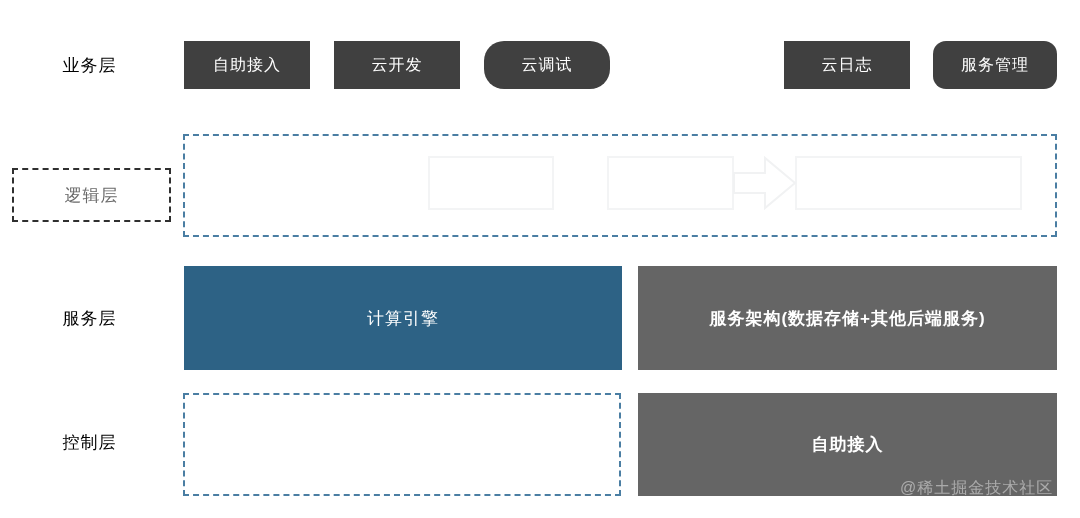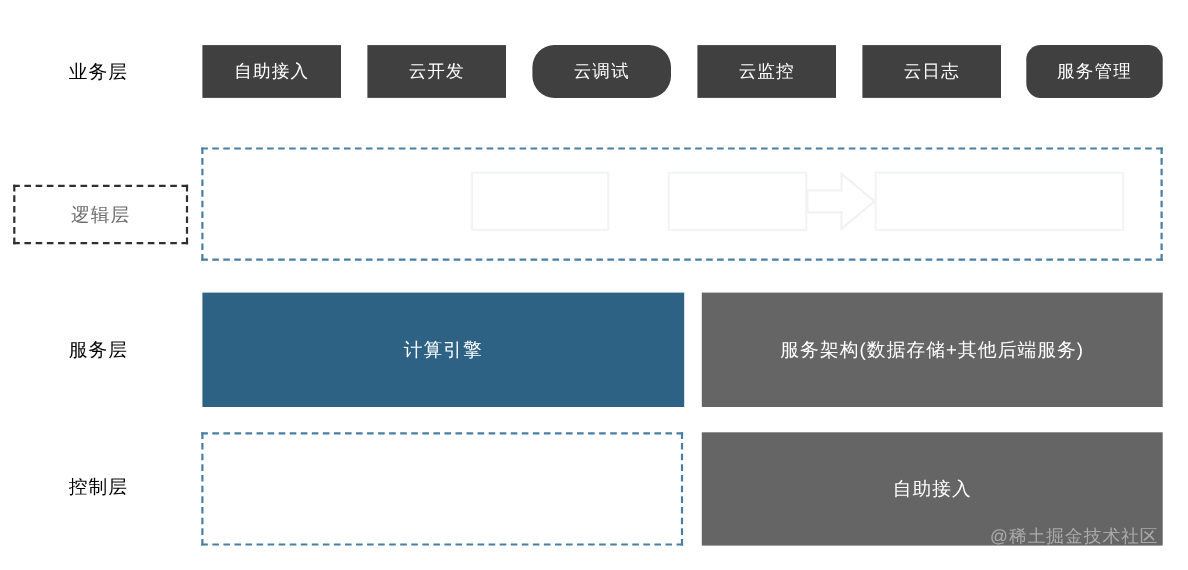--- a/index.html
+++ b/index.html
@@ -73,21 +73,21 @@
     display: flex;
     align-items: center;
     justify-content: center;
     color: #ffffff;
     font-size: 17px;
     letter-spacing: 1px;
     white-space: nowrap;
     box-sizing: border-box;
   }
   .block.blue  { background: #2d6285; }
-  .block.gray  { background: #656565; }
+  .block.gray  { background: #656565; font-weight: bold; }
 
   
   .watermark {
     position: absolute;
     color: rgba(255, 255, 255, 0.45);
     font-size: 16px;
     letter-spacing: 1px;
     white-space: nowrap;
     pointer-events: none;
   }
@@ -102,23 +102,20 @@
   </div>
 
   <div class="chip" style="left:184px; top:41px; width:126px; height:48px;">
     <span>自助接入</span>
   </div>
   <div class="chip" style="left:334px; top:41px; width:126px; height:48px;">
     <span>云开发</span>
   </div>
   <div class="chip" style="left:484px; top:41px; width:126px; height:48px;border-radius:20px;">
     <span>云调试</span>
-  </div>
-  <div class="chip" style="left:634px; top:41px; width:126px; height:48px;">
-    <span>云监控</span>
   </div>
   <div class="chip" style="left:784px; top:41px; width:126px; height:48px;">
     <span>云日志</span>
   </div>
   <div class="chip" style="left:933px; top:41px; width:124px; height:48px;border-radius:13px;">
     <span>服务管理</span>
   </div>
 
   <div class="row-label boxed" style="left:12px; top:168px; width:155px; height:50px;">
     <span>逻辑层</span>

